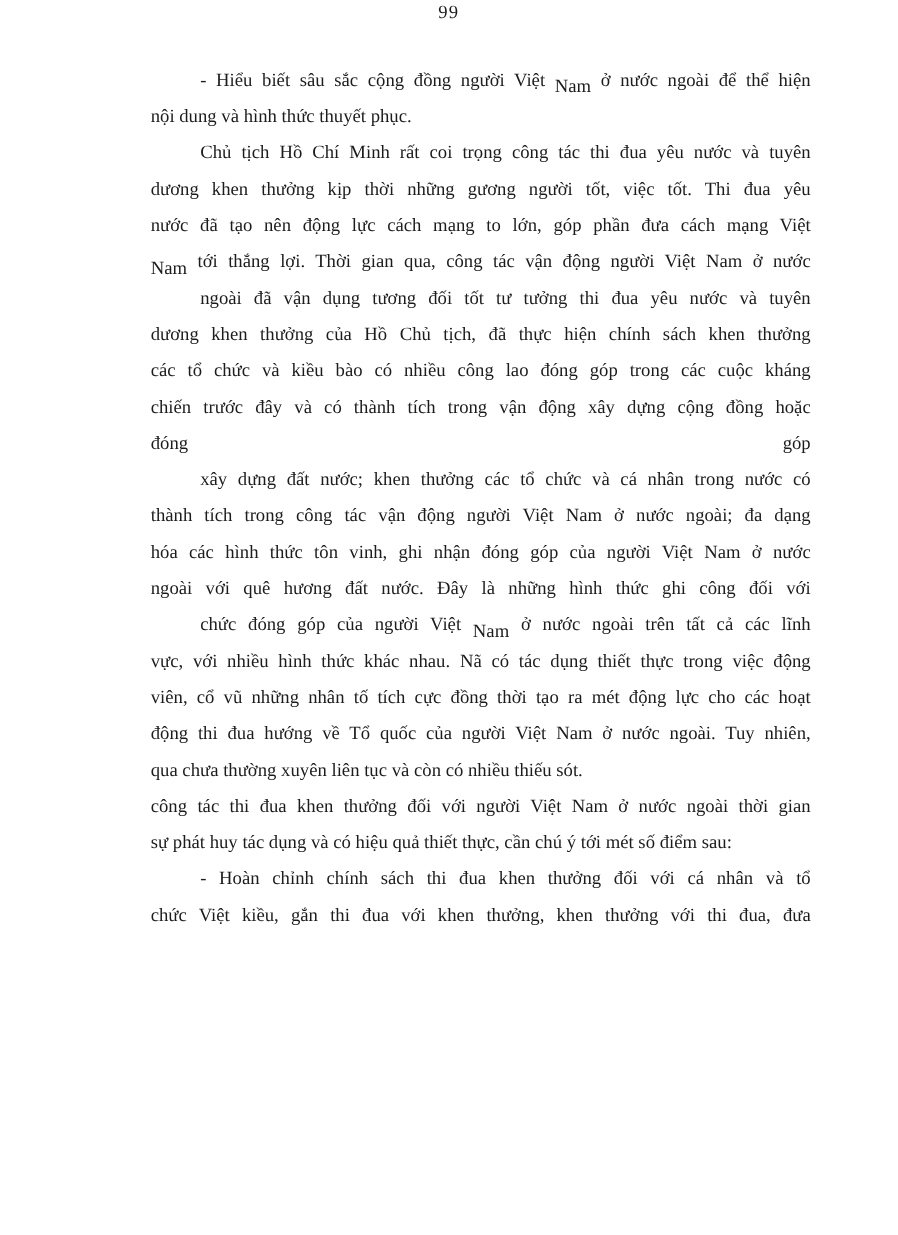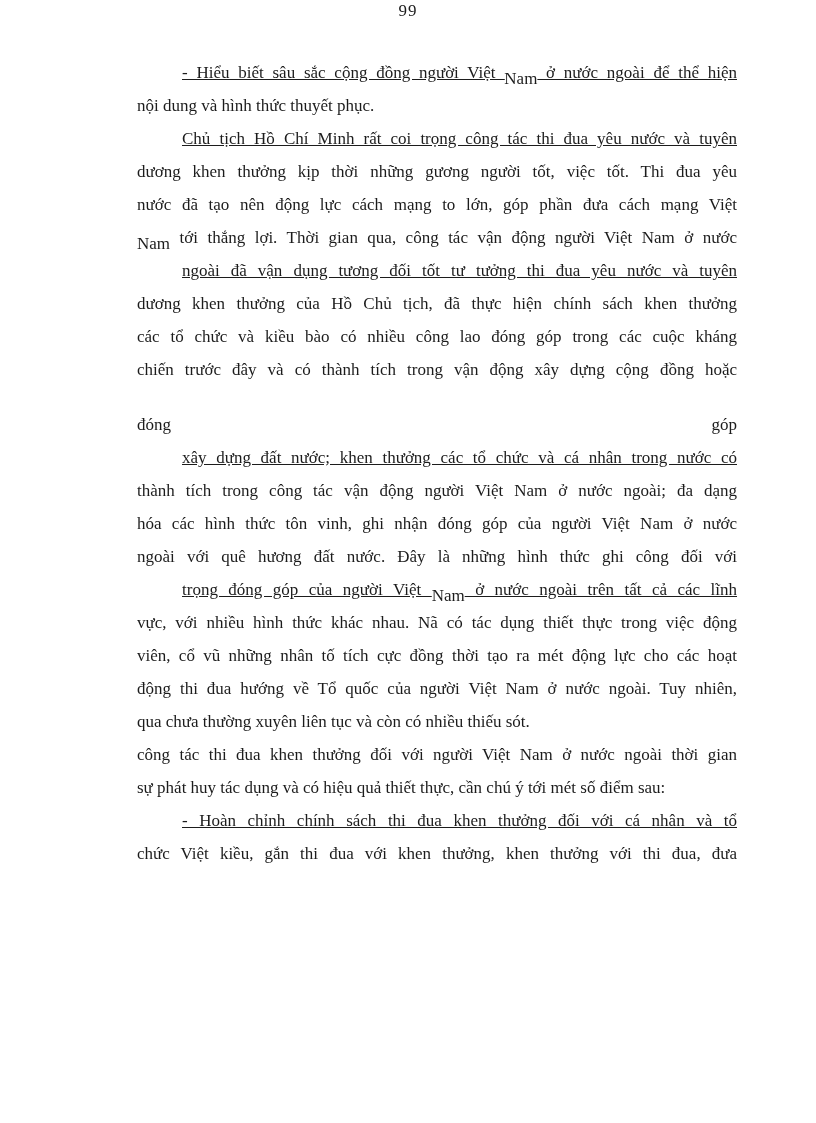--- a/index.html
+++ b/index.html
@@ -34,28 +34,26 @@
     font-size: 17px;
     white-space: normal;
     text-align: left;
   }
   .line.justify {
     text-align: justify;
     text-align-last: justify;
   }
   .line.indent {
     text-indent: 45px;
-    text-decoration: underline;
   }
   .line.spread {
     display: flex;
     justify-content: space-between;
     text-align: center;
     text-align-last: auto;
-    margin-top: 22px;
   }
   .lowered {
     position: relative;
     top: 6px;
   }
 </style>
 </head>
 <body>
 
 <div class="page">
@@ -72,21 +70,21 @@
       <div class="line justify"><span>các tổ chức và kiều bào có nhiều công lao đóng góp trong các cuộc kháng</span></div>
       <div class="line justify"><span>chiến trước đây và có thành tích trong vận động xây dựng cộng đồng hoặc</span></div>
       <div class="line spread">
         <span>đóng</span>
         <span>góp</span>
       </div>
       <div class="line indent justify"><span>xây dựng đất nước; khen thưởng các tổ chức và cá nhân trong nước có</span></div>
       <div class="line justify"><span>thành tích trong công tác vận động người Việt Nam ở nước ngoài; đa dạng</span></div>
       <div class="line justify"><span>hóa các hình thức tôn vinh, ghi nhận đóng góp của người Việt Nam ở nước</span></div>
       <div class="line justify"><span>ngoài với quê hương đất nước. Đây là những hình thức ghi công đối với</span></div>
-      <div class="line indent justify"><span>trọng đóng góp của người Việt </span><span class="lowered">Nam</span><span> ở nước ngoài trên tất cả các lĩnh</span></div>
+      <div class="line indent justify"><span>chức đóng góp của người Việt </span><span class="lowered">Nam</span><span> ở nước ngoài trên tất cả các lĩnh</span></div>
       <div class="line justify"><span>vực, với nhiều hình thức khác nhau. Nã có tác dụng thiết thực trong việc động</span></div>
       <div class="line justify"><span>viên, cổ vũ những nhân tố tích cực đồng thời tạo ra mét động lực cho các hoạt</span></div>
       <div class="line justify"><span>động thi đua hướng về Tổ quốc của người Việt Nam ở nước ngoài. Tuy nhiên,</span></div>
       <div class="line"><span>qua chưa thường xuyên liên tục và còn có nhiều thiếu sót.</span></div>
       <div class="line justify"><span>công tác thi đua khen thưởng đối với người Việt Nam ở nước ngoài thời gian</span></div>
       <div class="line"><span>sự phát huy tác dụng và có hiệu quả thiết thực, cần chú ý tới mét số điểm sau:</span></div>
       <div class="line indent justify"><span>- Hoàn chỉnh chính sách thi đua khen thưởng đối với cá nhân và tổ</span></div>
       <div class="line justify"><span>chức Việt kiều, gắn thi đua với khen thưởng, khen thưởng với thi đua, đưa</span></div>
     </div>
 </div>

